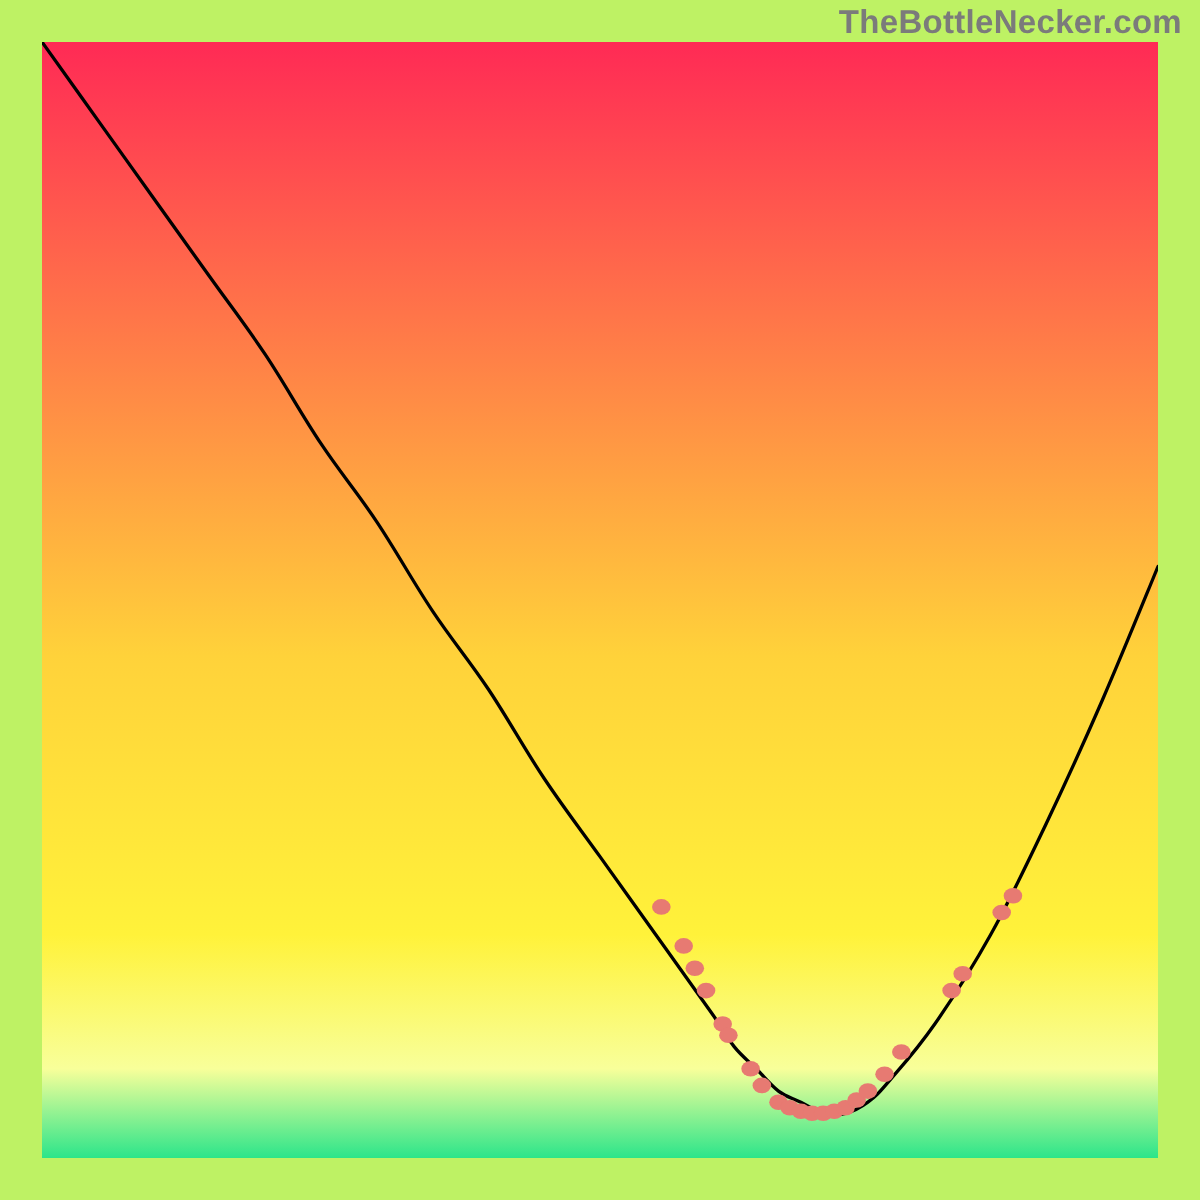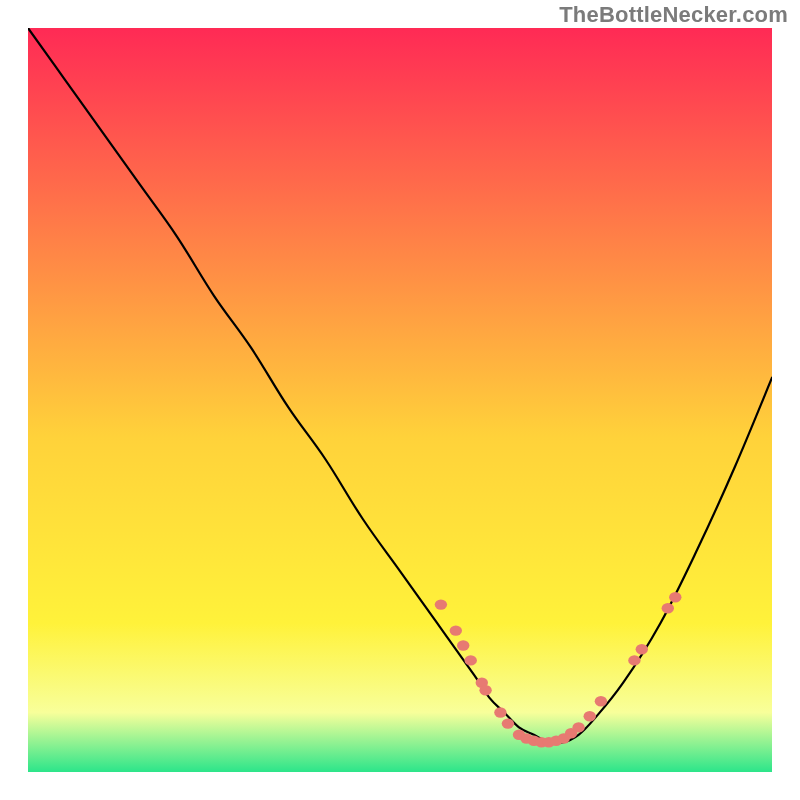--- a/index.html
+++ b/index.html
@@ -10,21 +10,21 @@
     background: #000000;
     overflow: hidden;
     font-family: Arial, Helvetica, sans-serif;
   }
   .frame {
     position: absolute;
     top: 0;
     left: 0;
     width: 800px;
     height: 800px;
-    background: #ffffff;
+    background: #bef264;
   }
   .watermark {
     position: absolute;
     top: 2px;
     right: 12px;
     color: #7b7b7b;
     font-size: 22px;
     font-weight: 600;
     letter-spacing: 0.2px;
     z-index: 50;

